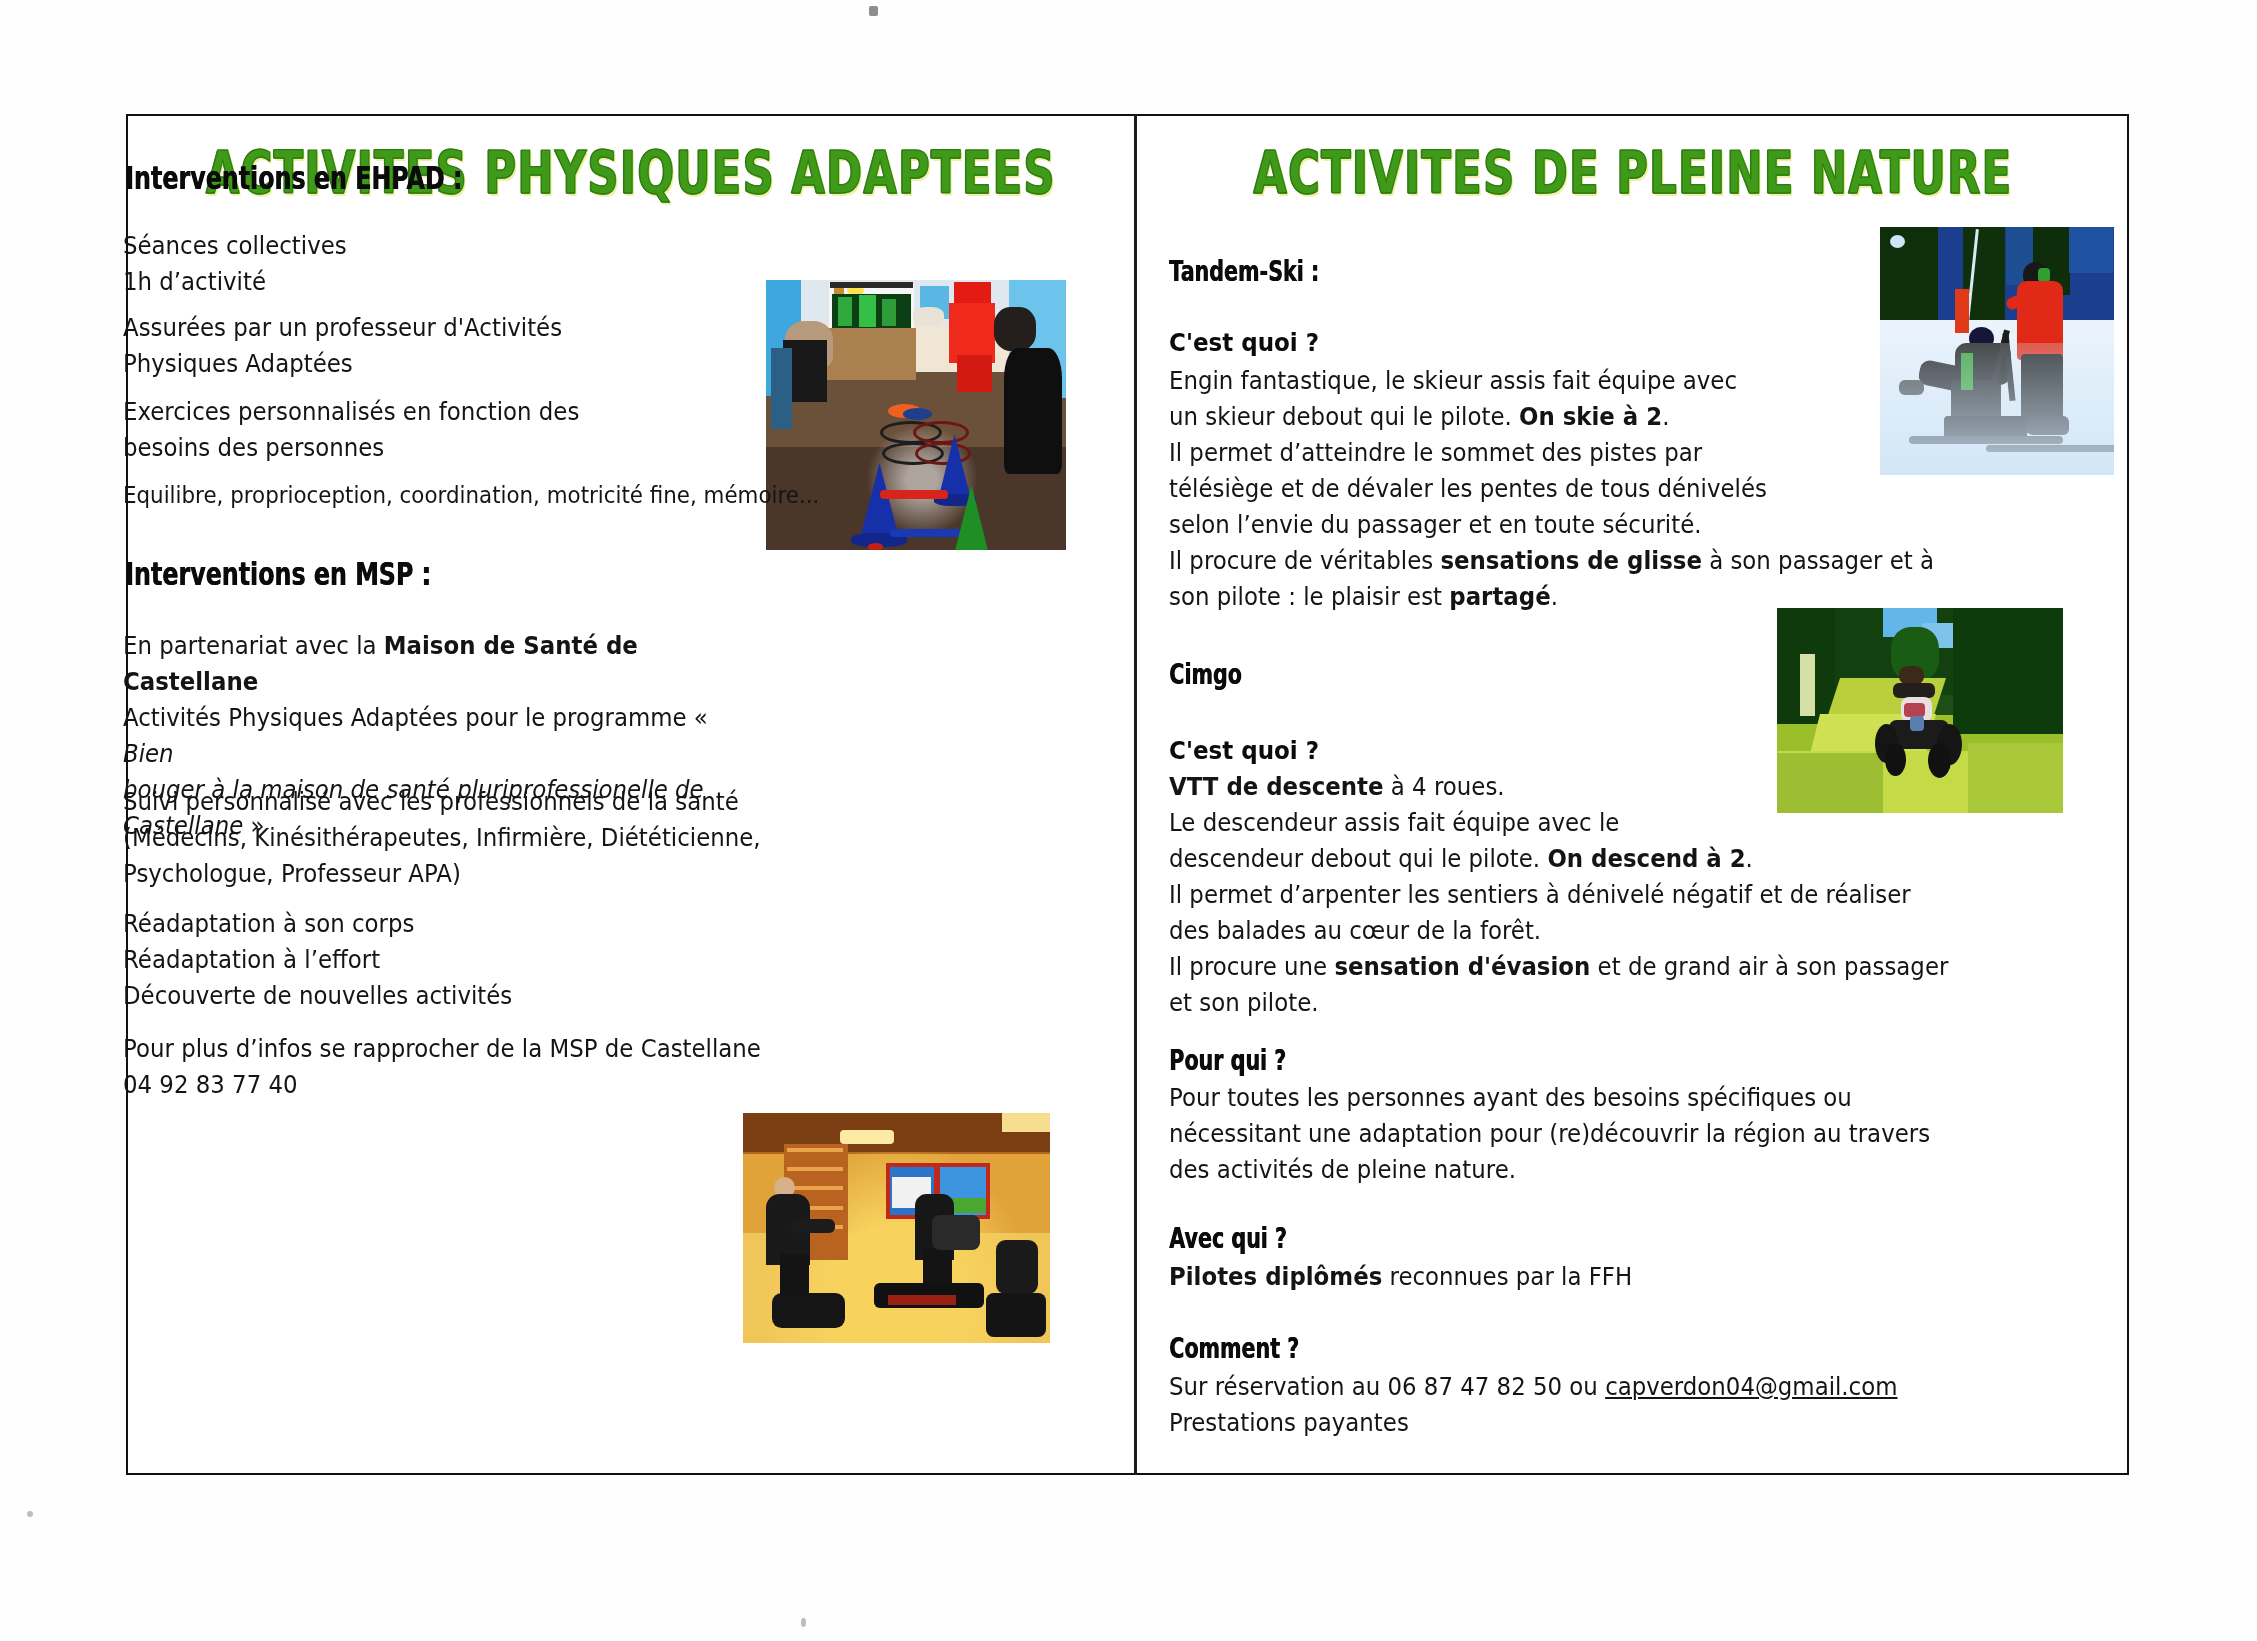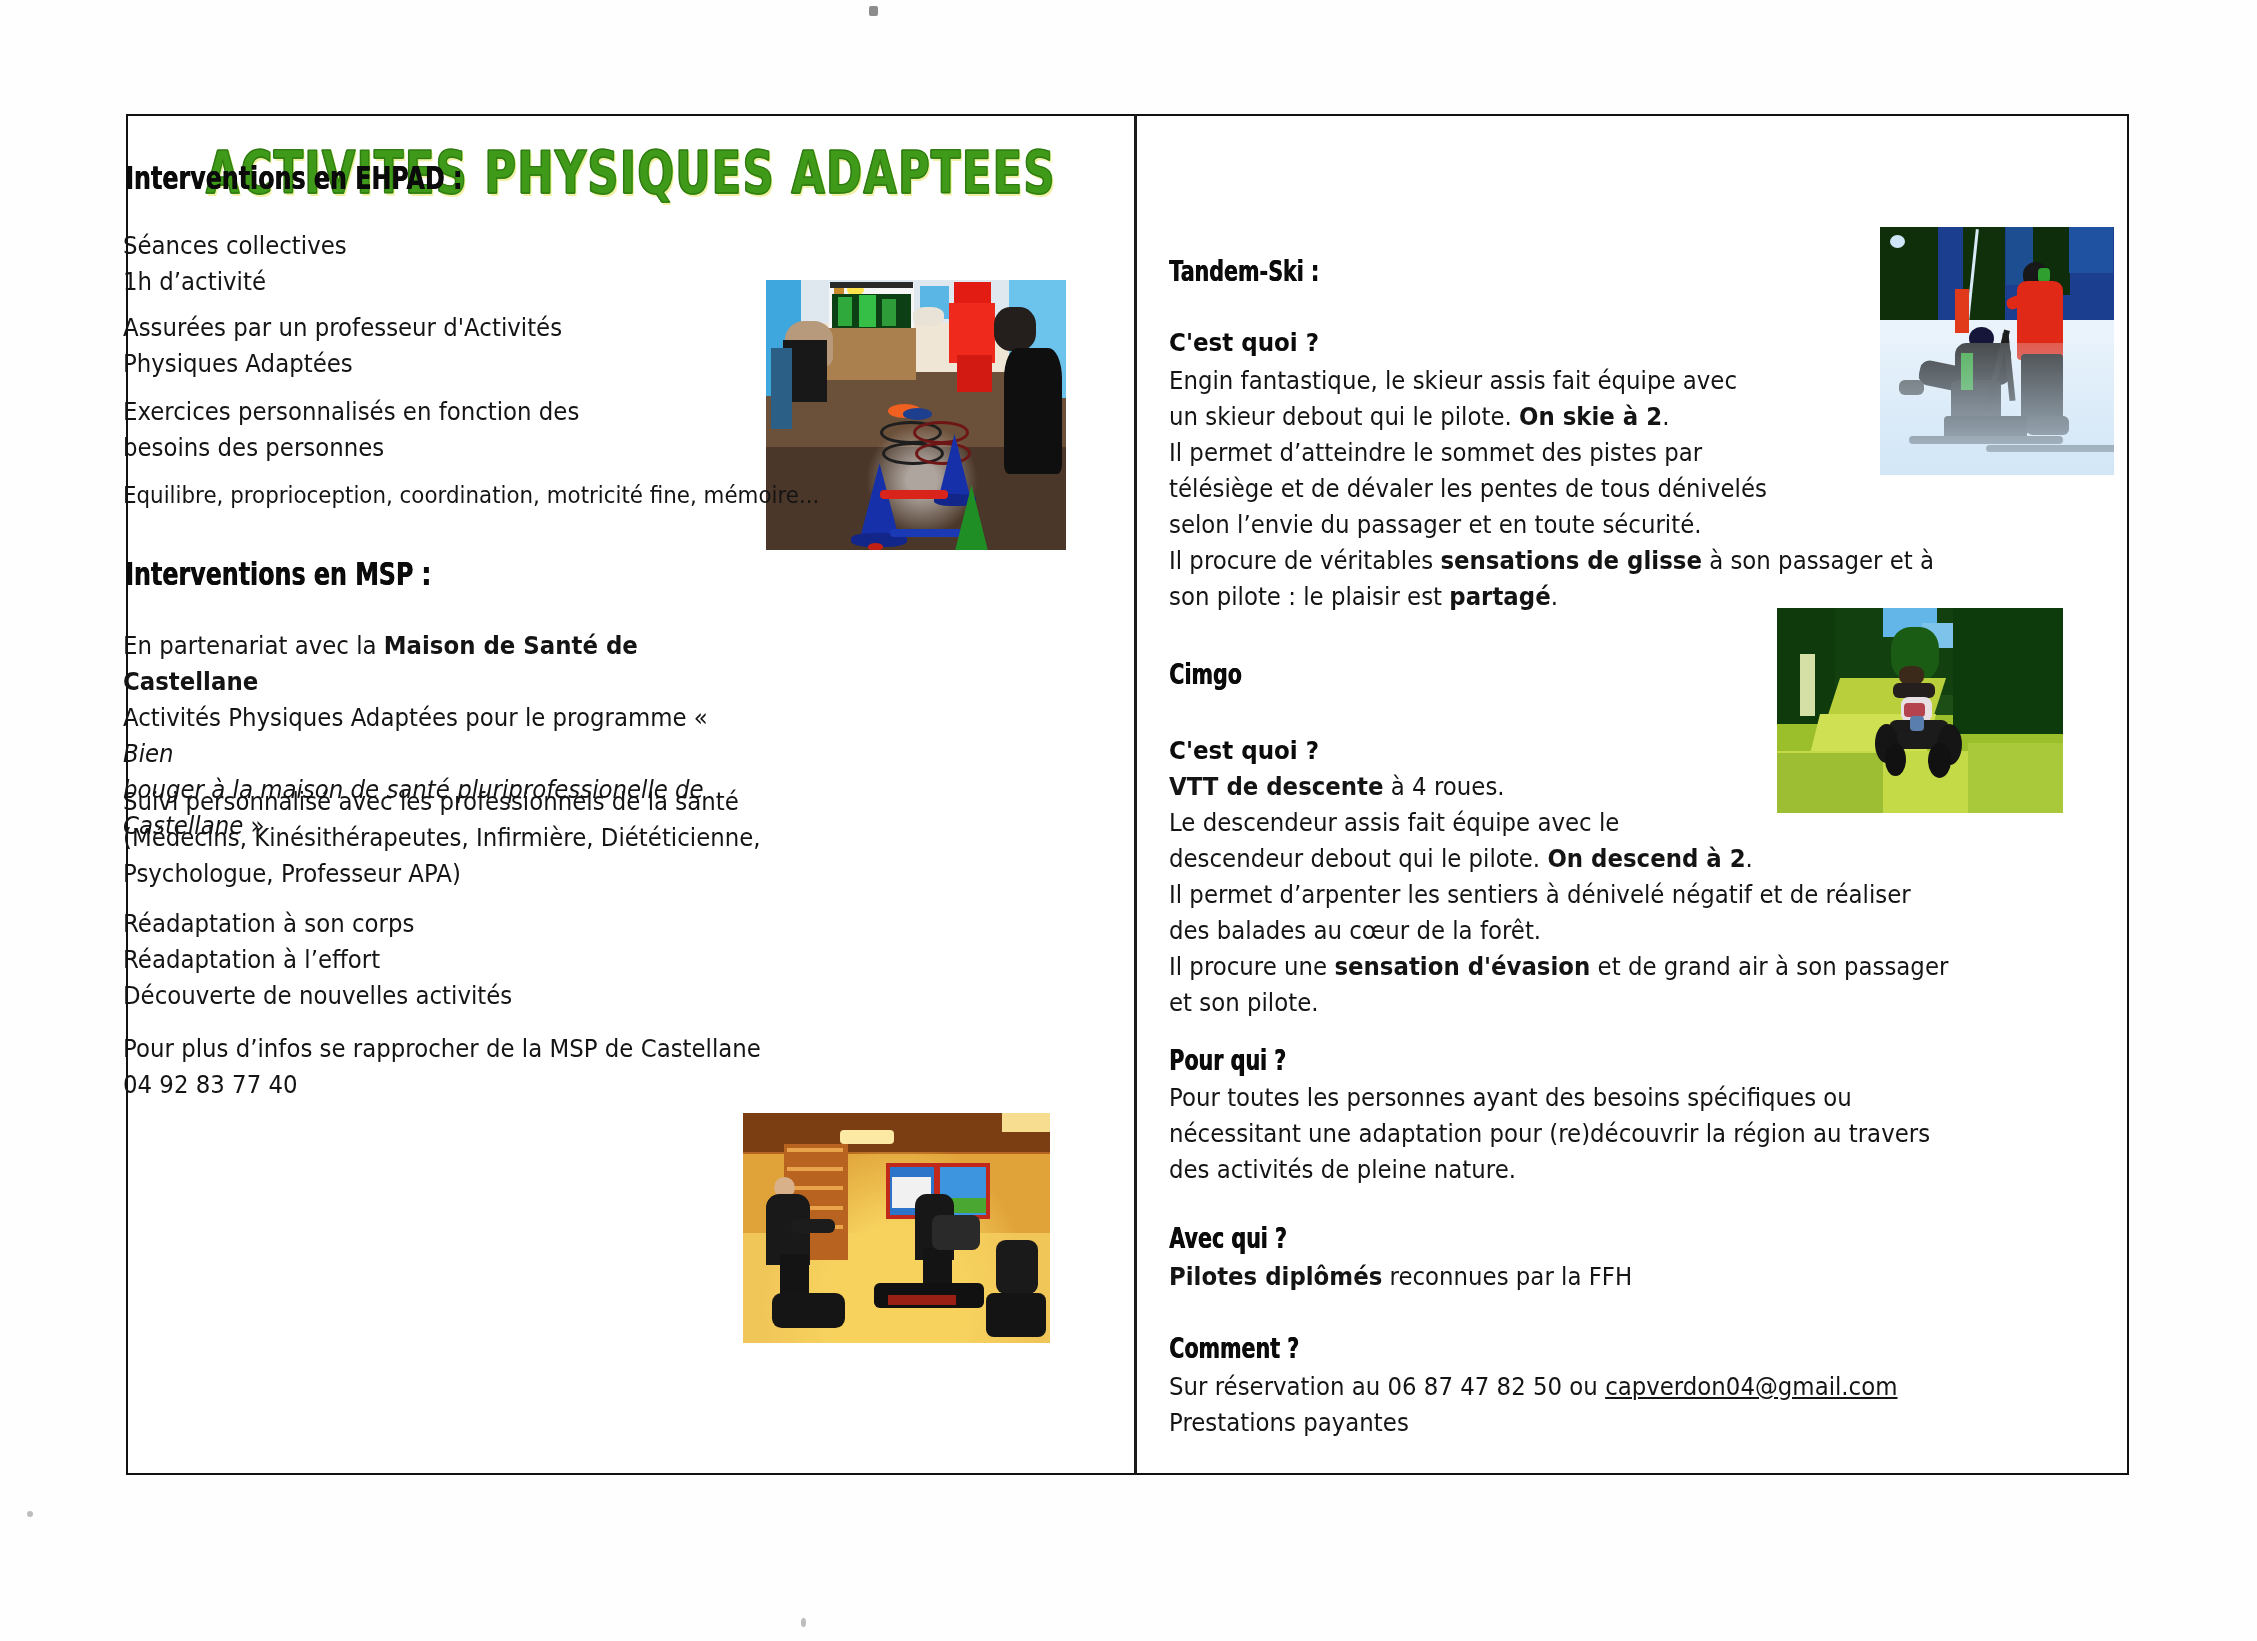--- a/index.html
+++ b/index.html
@@ -253,20 +253,23 @@
     </div>
 
     <div class="blk body" style="left:-4.8px;top:917px;width:850px;">
       <div>Pour plus d’infos se rapprocher de la MSP de Castellane</div>
       <div>04 92 83 77 40</div>
     </div>
   </div>
 
   <div class="col col-right">
 
+    <div class="banner-wrap">
+      <div class="banner">ACTIVITES DE PLEINE NATURE</div>
+    </div>
 
     <div class="photo ph-ski" style="left:743px;top:113px;width:234px;height:248px;">
       <div class="shape" style="left:0;top:0;width:234px;height:106px;background:#1b3f8e;"></div>
       <div class="shape" style="left:0;top:0;width:58px;height:98px;background:#0f2f0b;"></div>
       <div class="shape" style="left:9.7px;top:7.7px;width:15.4px;height:13.5px;background:#cfe6f8;border-radius:50%;"></div>
       <div class="shape" style="left:83px;top:0;width:42px;height:102px;background:#10300c;"></div>
       <div class="shape" style="left:126px;top:0;width:27px;height:58px;background:#1d4e92;"></div>
       <div class="shape" style="left:153px;top:0;width:37px;height:68px;background:#0e2d0a;"></div>
       <div class="shape" style="left:189px;top:0;width:44px;height:46px;background:#1f52a0;"></div>
       <div class="shape" style="left:91px;top:1.9px;width:2.9px;height:93px;background:#d9e9f7;transform:rotate(6deg);"></div>

